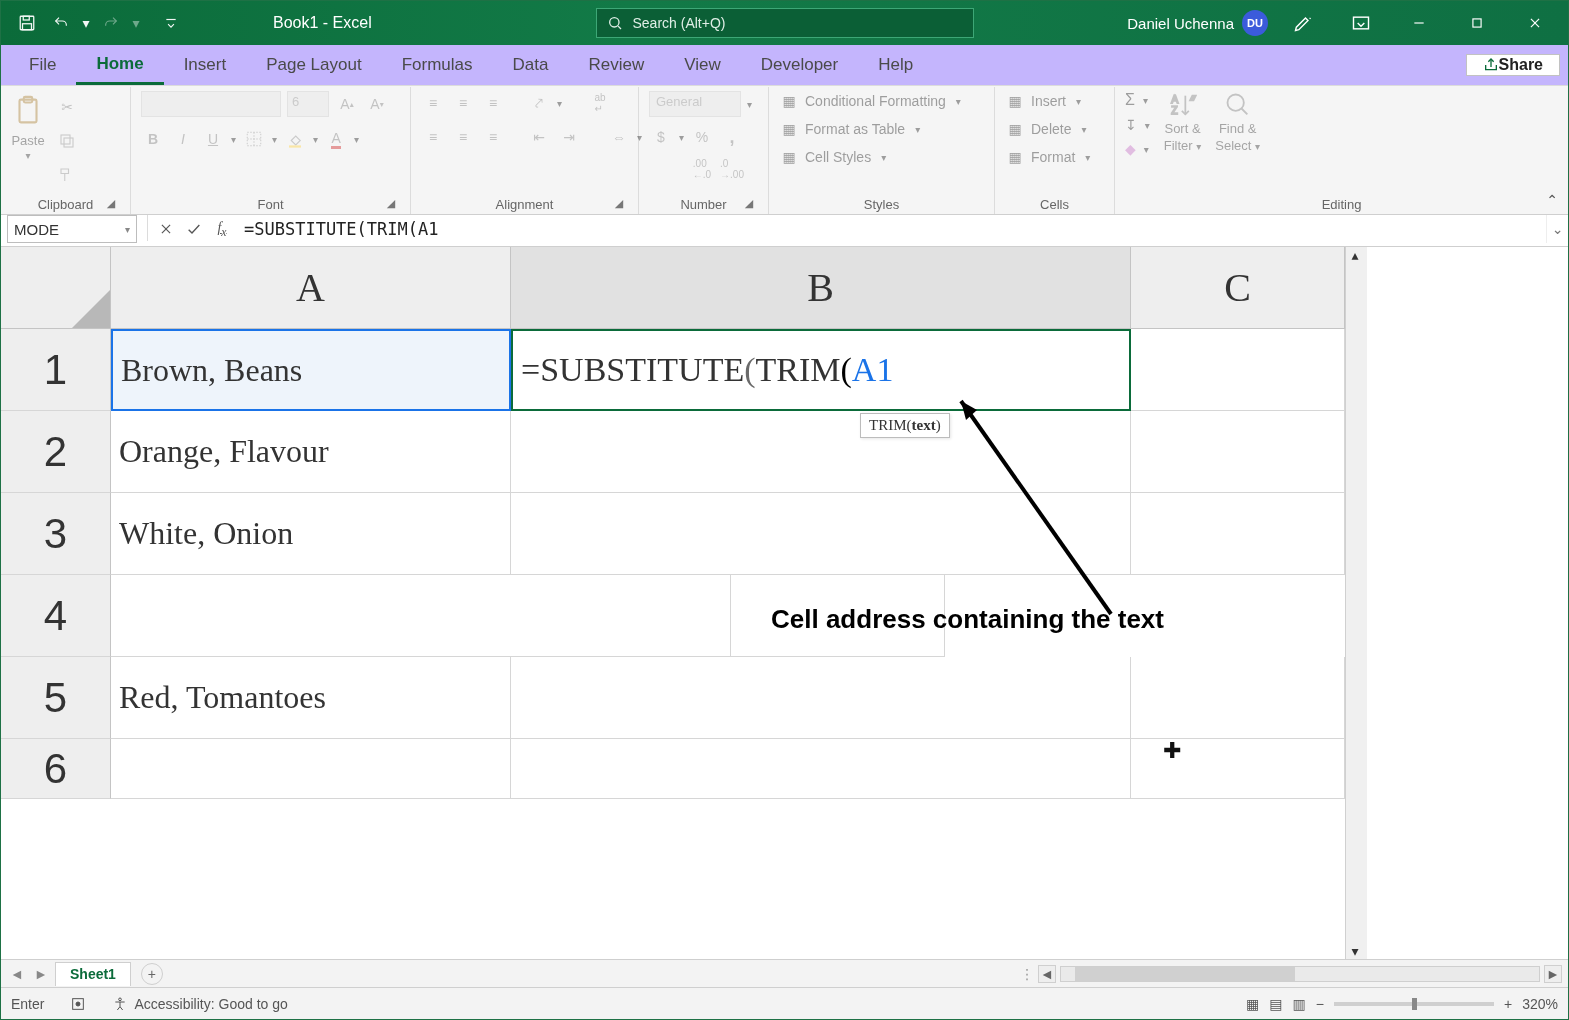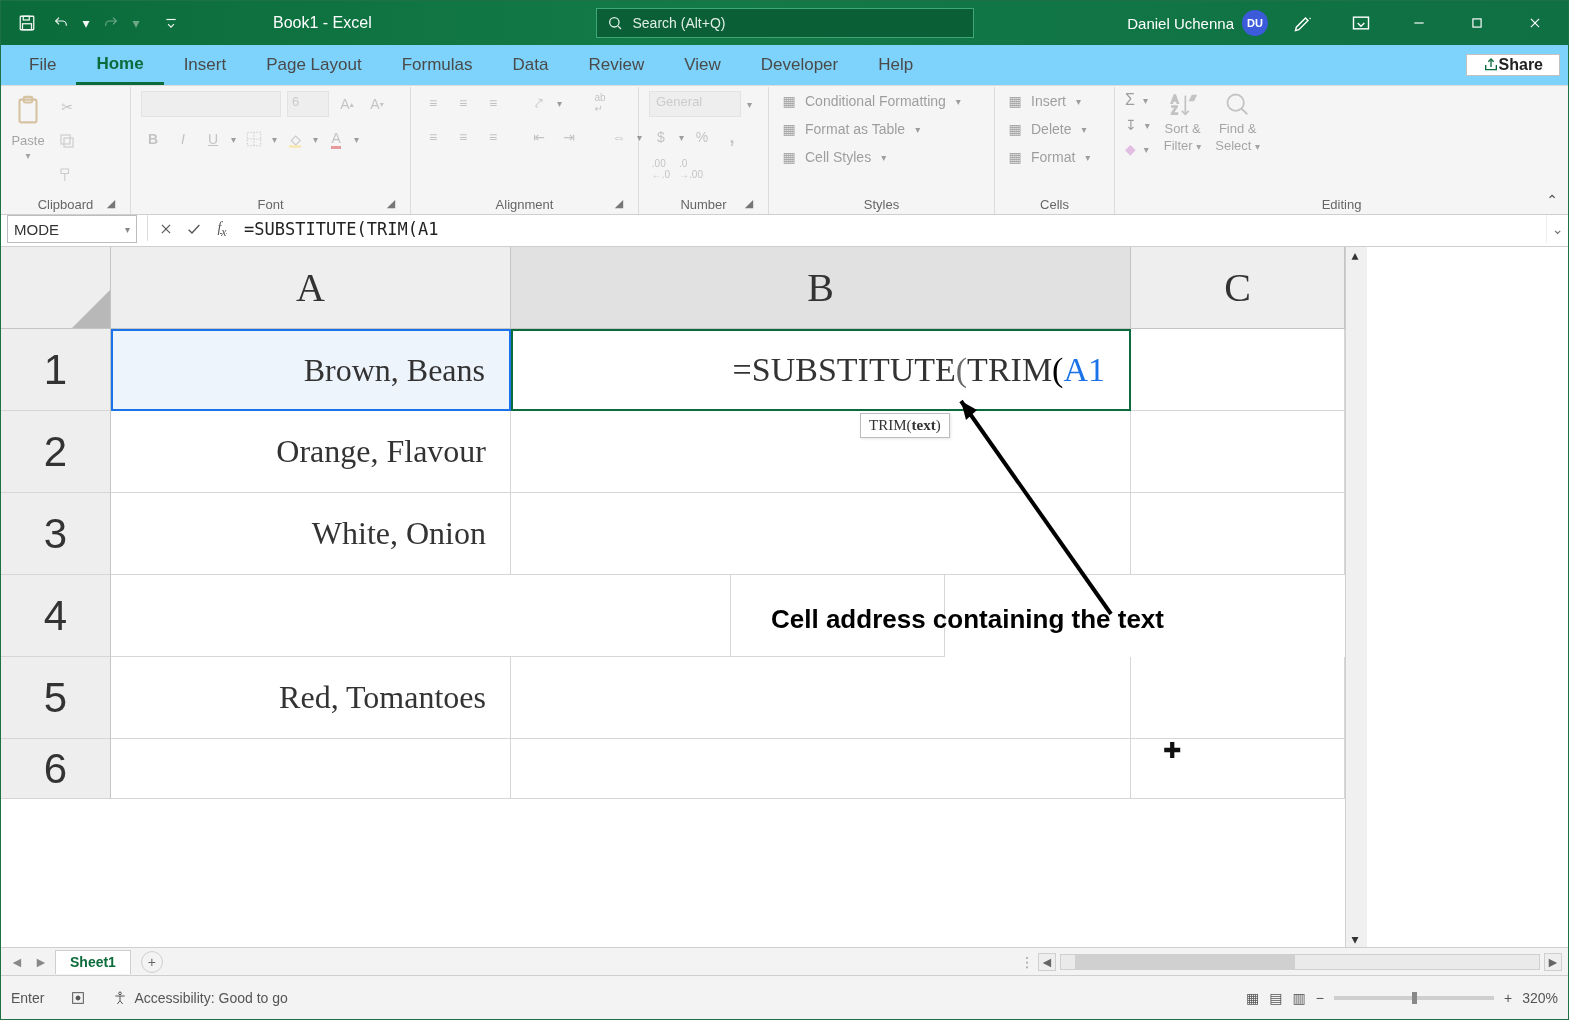--- a/index.html
+++ b/index.html
@@ -53,21 +53,21 @@
     margin-left:auto;
     display:flex; align-items:center; gap:12px;
     padding-right:4px;
   }
   .titlebar .user{display:flex;align-items:center;gap:8px;font-size:15px;}
   .avatar{width:26px;height:26px;border-radius:50%;background:#3b5bdb;color:#fff;display:flex;align-items:center;justify-content:center;font-size:11px;font-weight:600;}
   .win-btn{width:46px;height:44px;display:flex;align-items:center;justify-content:center;color:#fff;}
 
   
   .tabs-row{
-    height:40px; background:#7dd3fc; border-bottom: none;
+    height:40px; background:#c4b5fd; border-bottom: none;
     display:flex; align-items:center;
     padding: 0 8px; gap: 0;
   }
   .tab{
     padding: 0 20px; height:40px; display:flex;align-items:center;
     font-size:17px; color:#4a4a4a; cursor:pointer;
   }
   .tab.active{color:#0b6b3a; font-weight:600; border-bottom: 3px solid #0b6b3a;}
   .share-btn{
     margin-left:auto;
@@ -137,21 +137,21 @@
   .col-head{display:flex;align-items:center;justify-content:center;font-size:40px;color:#333;background:#eeeeee;border-right:1px solid #c4c4c4;border-bottom:1px solid #c4c4c4;font-family:"Segoe UI";}
   .col-head.cA{width:400px;}
   .col-head.cB{width:620px;background:#e1e1e1;}
   .col-head.cC{width:214px;}
   .row-headers{display:flex;flex-direction:column;width:110px;}
   .row-head{height:82px;display:flex;align-items:center;justify-content:center;font-size:42px;color:#333;background:#eeeeee;border-right:1px solid #c4c4c4;border-bottom:1px solid #d6d6d6;}
   .row-head.r6{height:60px;}
   .cells{display:flex;flex-direction:column;}
   .cell-row{display:flex;height:82px;}
   .cell-row.r6{height:60px;}
-  .cell{border-right:1px solid #d6d6d6;border-bottom:1px solid #d6d6d6;display:flex;align-items:center;justify-content:flex-end;font-size:32px;padding:0 24px;font-family:"Segoe UI";position:relative;}
+  .cell{border-right:1px solid #d6d6d6;border-bottom:1px solid #d6d6d6;display:flex;align-items:center;justify-content:flex-start;font-size:32px;padding:0 8px;font-family:"Segoe UI";position:relative;}
   .cA{width:400px;} .cB{width:620px;} .cC{width:214px;}
   .cell.A1{background:#eef4fb;border:2px solid #1a73e8;}
   .cell.B1{border:2px solid #0b6b3a;background:#fff;}
   .cell.B1 .formula{font-size:34px;white-space:nowrap;}
   .paren{color:#6a6a6a;}
   .cellref{color:#1a73e8;}
   .trim-tip{
     position:absolute;left:347px;top:82px;
     background:#fff;border:1px solid #bcbcbc;padding:3px 8px;font-size:15px;
     box-shadow:1px 1px 3px rgba(0,0,0,.1);
@@ -167,21 +167,21 @@
   
   .sheet-strip{height:28px;background:#f3f3f3;border-top:1px solid #cfcfcf;display:flex;align-items:center;padding:0 6px;gap:4px;position:relative;}
   .sheet-strip .nav{width:20px;height:20px;display:flex;align-items:center;justify-content:center;color:#888;}
   .sheet-tab{background:#fff;border:1px solid #cfcfcf;border-bottom:none;padding:3px 14px;font-size:14px;font-weight:600;color:#0b6b3a;height:24px;display:flex;align-items:center;}
   .add-sheet{width:22px;height:22px;border:1px solid #cfcfcf;border-radius:50%;display:flex;align-items:center;justify-content:center;color:#666;margin-left:6px;}
   .hscroll{margin-left:auto;display:flex;align-items:center;gap:4px;}
   .hscroll .track{width:480px;height:16px;background:#eaeaea;border:1px solid #cfcfcf;position:relative;}
   .hscroll .thumb{position:absolute;left:14px;top:0;height:14px;width:220px;background:#d0d0d0;}
   .hscroll .arrow{width:18px;height:18px;display:flex;align-items:center;justify-content:center;color:#666;background:#eee;border:1px solid #cfcfcf;}
 
-  .statusbar{height:44px;background:#f3f3f3;border-top:1px solid #cfcfcf;display:flex;align-items:center;padding:0 10px;gap:26px;color:#555;font-size:14px;}
+  .statusbar{height:32px;background:#f3f3f3;border-top:1px solid #cfcfcf;display:flex;align-items:center;padding:0 10px;gap:26px;color:#555;font-size:14px;}
   .statusbar .right{margin-left:auto;display:flex;align-items:center;gap:10px;}
   .zoom-slider{width:160px;height:4px;background:#cfcfcf;position:relative;}
   .zoom-slider .knob{position:absolute;left:78px;top:-4px;width:5px;height:12px;background:#888;}
 
   svg{display:block;}
 </style>
 </head>
 <body>
 
 <div class="app-window">
@@ -420,21 +420,21 @@
           <div class="gen-box"><span>General</span></div>
           <span style="font-size:10px;">▾</span>
         </div>
         <div class="ribbon-row dim">
           <div class="mini-btn">$</div>
           <span style="font-size:10px;">▾</span>
           <div class="mini-btn">%</div>
           <div class="mini-btn" style="font-size:18px;font-weight:700;">,</div>
         </div>
         <div class="ribbon-row dim">
-          <div class="mini-btn" style="font-size:10px;">.00<br>←.0</div>
+          <div class="mini-btn" style="font-size:10px;margin-left:41px;">.00<br>←.0</div>
           <div class="mini-btn" style="font-size:10px;">.0<br>→.00</div>
         </div>
       </div>
       <div class="group-label">
           <span>Number</span>
           <span class="launcher">◢</span>
         </div>
     </div>
 
     <div class="ribbon-group" style="width:226px;">

